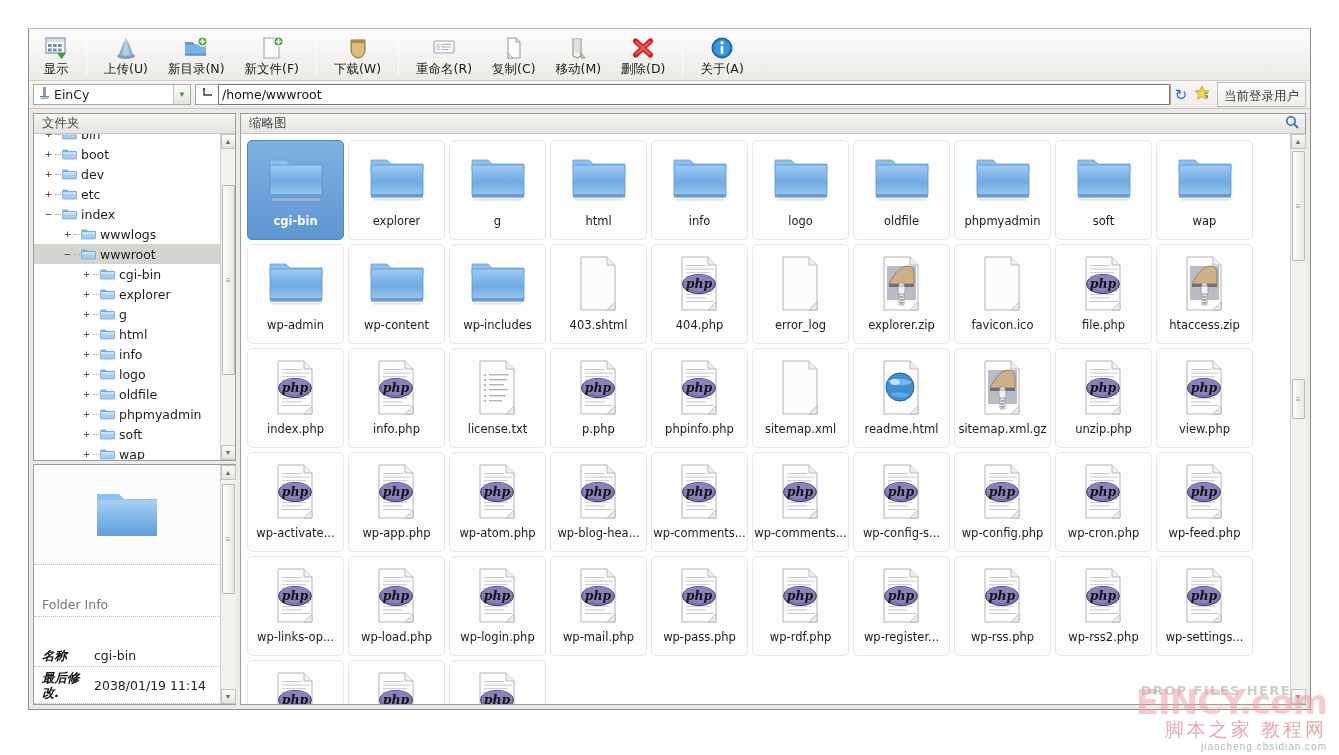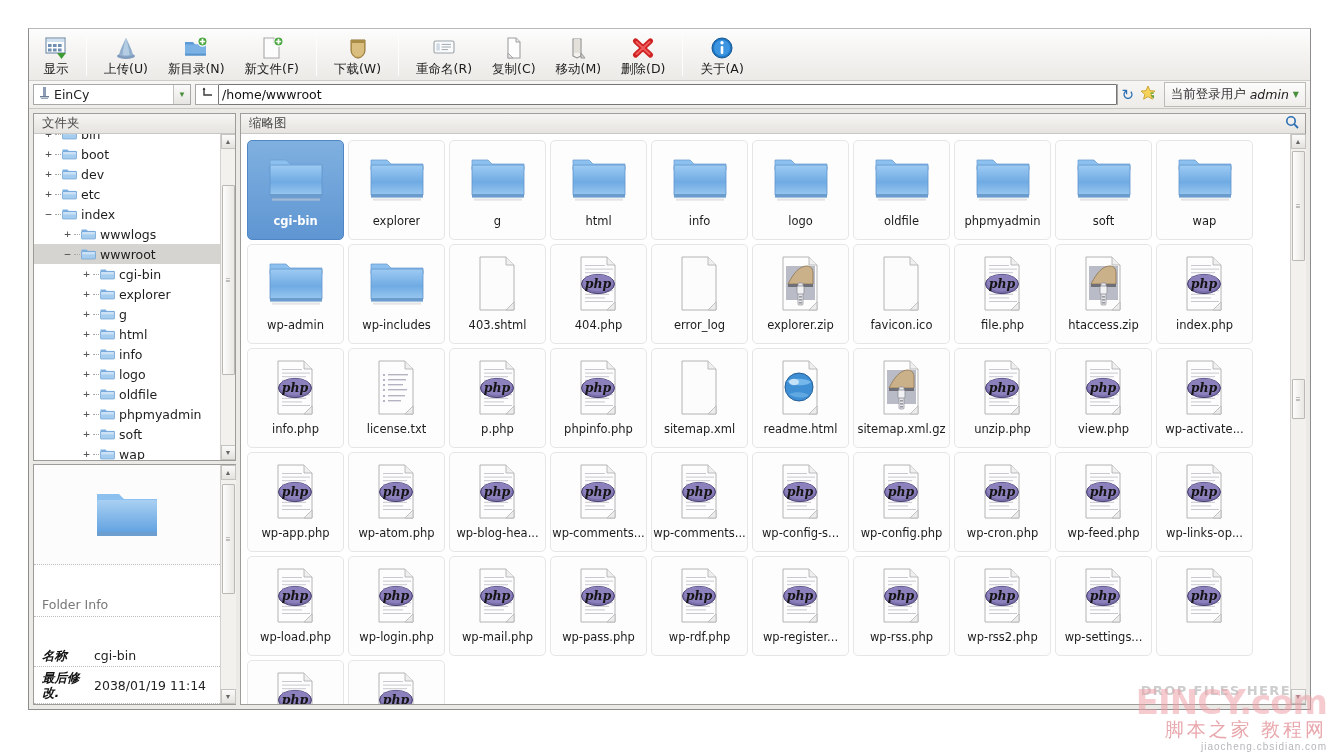--- a/index.html
+++ b/index.html
@@ -147,20 +147,21 @@
   .userbox {
     margin-left: auto;
     height: 25px;
     border: 1px solid #bdbbb7;
     background: linear-gradient(180deg,#fcfcfc,#f0eeeb);
     display:flex;align-items:center;
     padding: 5px 6px;
     font-size: 12.5px; color: #333;
     gap: 4px;
     font-family: "DejaVu Sans", sans-serif;
+    flex-direction: column;
   }
   .userbox .uname { font-style: italic; color:#222; }
   .userbox .udown { color:#4a8f3c; font-size:8px; }
 
   
   .body { flex: 1; display: flex; min-height: 0; padding: 4px 4px 4px 4px; gap: 4px; background:#eceae7;}
 
   
   .left { width: 203px; display:flex; flex-direction: column; gap: 3px; }
   .panel {
@@ -1044,20 +1045,38 @@
                           <stop offset="0.55" stop-color="#6fabe3"></stop>
                           <stop offset="1" stop-color="#9cc9f0"></stop>
         </linearGradient>
                       </defs>
         <path d="M4 6 h16 l4 4 h32 v6 H4 Z" fill="#8cc0ee" stroke="#6e9fd3" stroke-width="0.8"></path>
         <rect x="4" y="11" width="52" height="31" rx="1.6" fill="url(#fg1)" stroke="#5f94cb" stroke-width="0.8"></rect>
         <rect x="4" y="40" width="52" height="3.6" fill="#6a9dcd"></rect>
         <rect x="6" y="44.5" width="48" height="2.2" fill="#cfcfcf" opacity="0.55"></rect>
                     </svg>
                   </div>
+                  <div class="tname">wp-content</div>
+                </div>
+                <div class="tile">
+                  <div class="ticon">
+                    <svg width="60" height="52" viewBox="0 0 60 52">
+        <defs>
+                        <linearGradient id="fg1" x1="0" y1="0" x2="0" y2="1">
+          <stop offset="0" stop-color="#9ecbf3"></stop>
+                          <stop offset="0.55" stop-color="#6fabe3"></stop>
+                          <stop offset="1" stop-color="#9cc9f0"></stop>
+        </linearGradient>
+                      </defs>
+        <path d="M4 6 h16 l4 4 h32 v6 H4 Z" fill="#8cc0ee" stroke="#6e9fd3" stroke-width="0.8"></path>
+        <rect x="4" y="11" width="52" height="31" rx="1.6" fill="url(#fg1)" stroke="#5f94cb" stroke-width="0.8"></rect>
+        <rect x="4" y="40" width="52" height="3.6" fill="#6a9dcd"></rect>
+        <rect x="6" y="44.5" width="48" height="2.2" fill="#cfcfcf" opacity="0.55"></rect>
+                    </svg>
+                  </div>
                   <div class="tname">wp-includes</div>
                 </div>
                 <div class="tile">
                   <div class="ticon">
                     <svg width="42" height="56" viewBox="0 0 42 56">
         <path d="M3 1 h26 l8 8 v45 H3 Z" fill="#fcfcfc" stroke="#b4b4b4" stroke-width="1"></path>
         <path d="M29 1 v8 h8" fill="#f0f0f0" stroke="#b4b4b4" stroke-width="0.9"></path>
         <path d="M29 54 l8 -8 l0 8 z" fill="#ececec" stroke="#b4b4b4" stroke-width="0.8"></path>
                     </svg>
                   </div>

